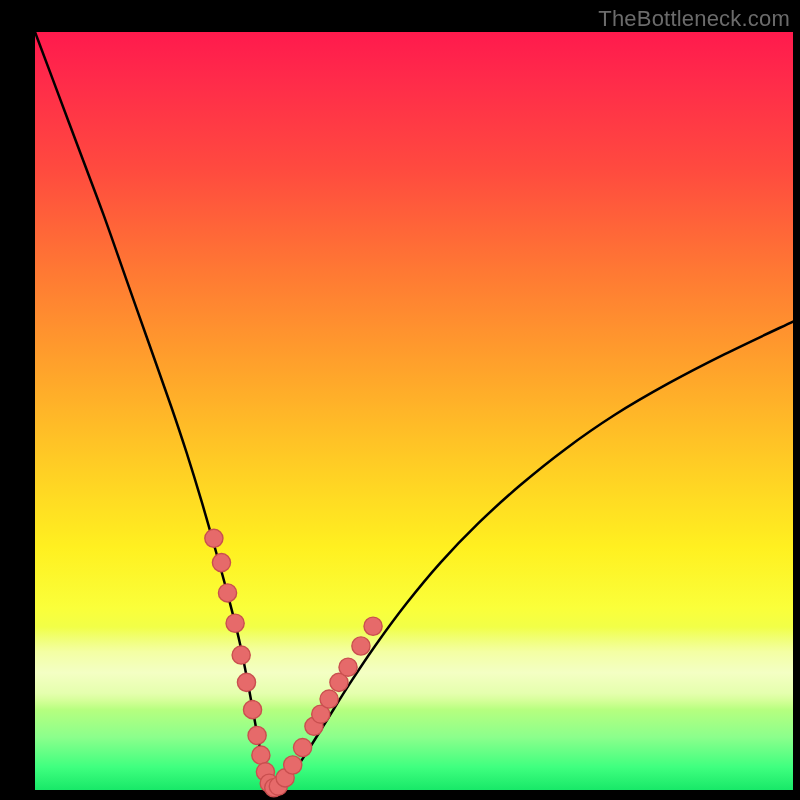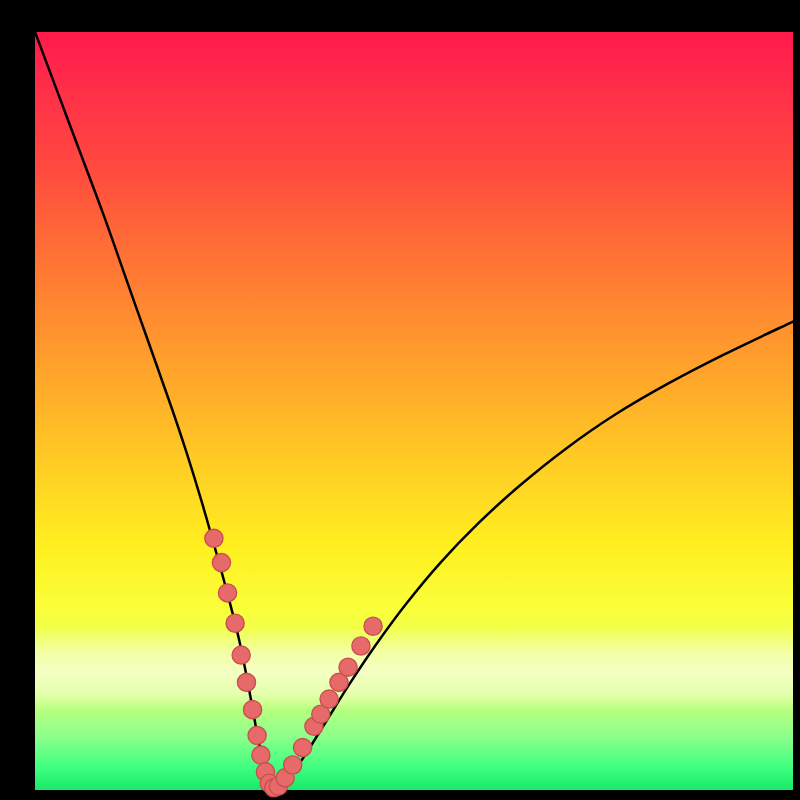--- a/index.html
+++ b/index.html
@@ -103,13 +103,14 @@
           <circle cx="36.800" cy="91.600" r="1.2" fill="#e66a6a" stroke="#c94f4f" stroke-width="0.18"></circle>
           <circle cx="37.700" cy="90.000" r="1.2" fill="#e66a6a" stroke="#c94f4f" stroke-width="0.18"></circle>
           <circle cx="38.800" cy="88.000" r="1.2" fill="#e66a6a" stroke="#c94f4f" stroke-width="0.18"></circle>
           <circle cx="40.100" cy="85.800" r="1.2" fill="#e66a6a" stroke="#c94f4f" stroke-width="0.18"></circle>
           <circle cx="41.300" cy="83.800" r="1.2" fill="#e66a6a" stroke="#c94f4f" stroke-width="0.18"></circle>
           <circle cx="43.000" cy="81.000" r="1.2" fill="#e66a6a" stroke="#c94f4f" stroke-width="0.18"></circle>
           <circle cx="44.600" cy="78.400" r="1.2" fill="#e66a6a" stroke="#c94f4f" stroke-width="0.18"></circle>
         </g>
     </svg>
   </div>
+  <div class="watermark">TheBottleneck.com</div>
 </div>
 
 </body></html>

